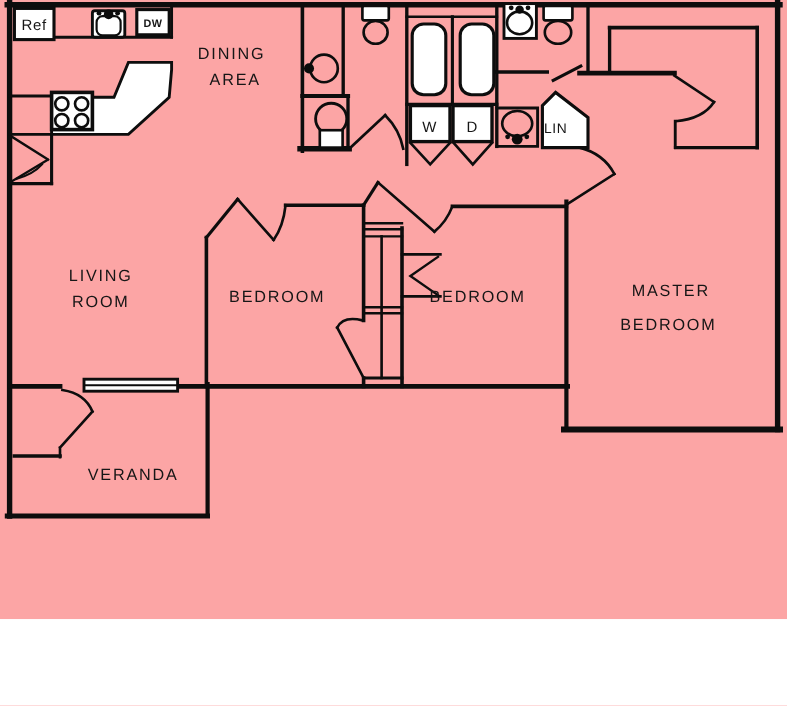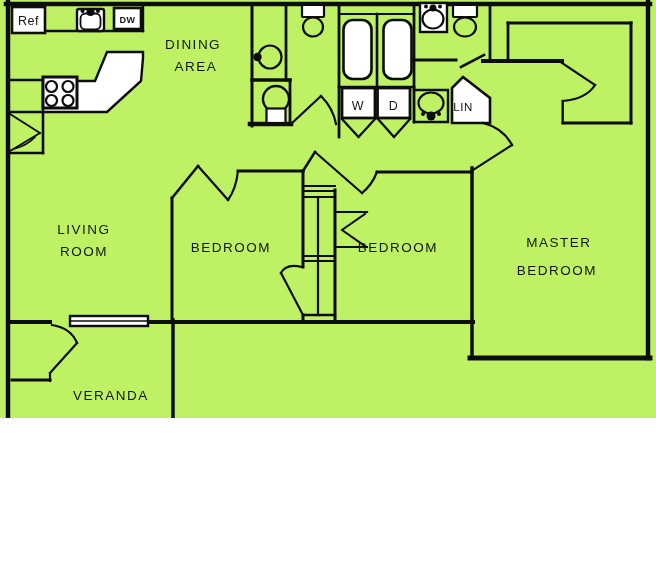--- a/index.html
+++ b/index.html
@@ -1,16 +1,16 @@
 <!DOCTYPE html>
 <html><head>
 <meta charset="utf-8">
 <style>
   html,body{margin:0;padding:0;background:#ffffff;}
-  .page{width:656px;height:418px;background:#bef264;position:relative;overflow:hidden;}
+  .page{width:656px;height:516px;background:#fca5a5;position:relative;overflow:hidden;}
   svg{display:block;}
   text{font-family:"Liberation Sans","DejaVu Sans",sans-serif;fill:#161616;}
   .room-label{font-size:13.5px;letter-spacing:1.5px;font-weight:500;}
   .fixture-label{font-size:12.5px;letter-spacing:0.5px;}
   .small-label{font-size:9px;font-weight:bold;letter-spacing:0.5px;}
   .lin-label{font-size:11.5px;letter-spacing:0.5px;}
   .w{stroke:#0d0d0d;fill:none;stroke-linecap:square;}
   .fill-white{fill:#ffffff;}
   .fill-dark{fill:#0b0b0b;stroke:none;}
 </style>

